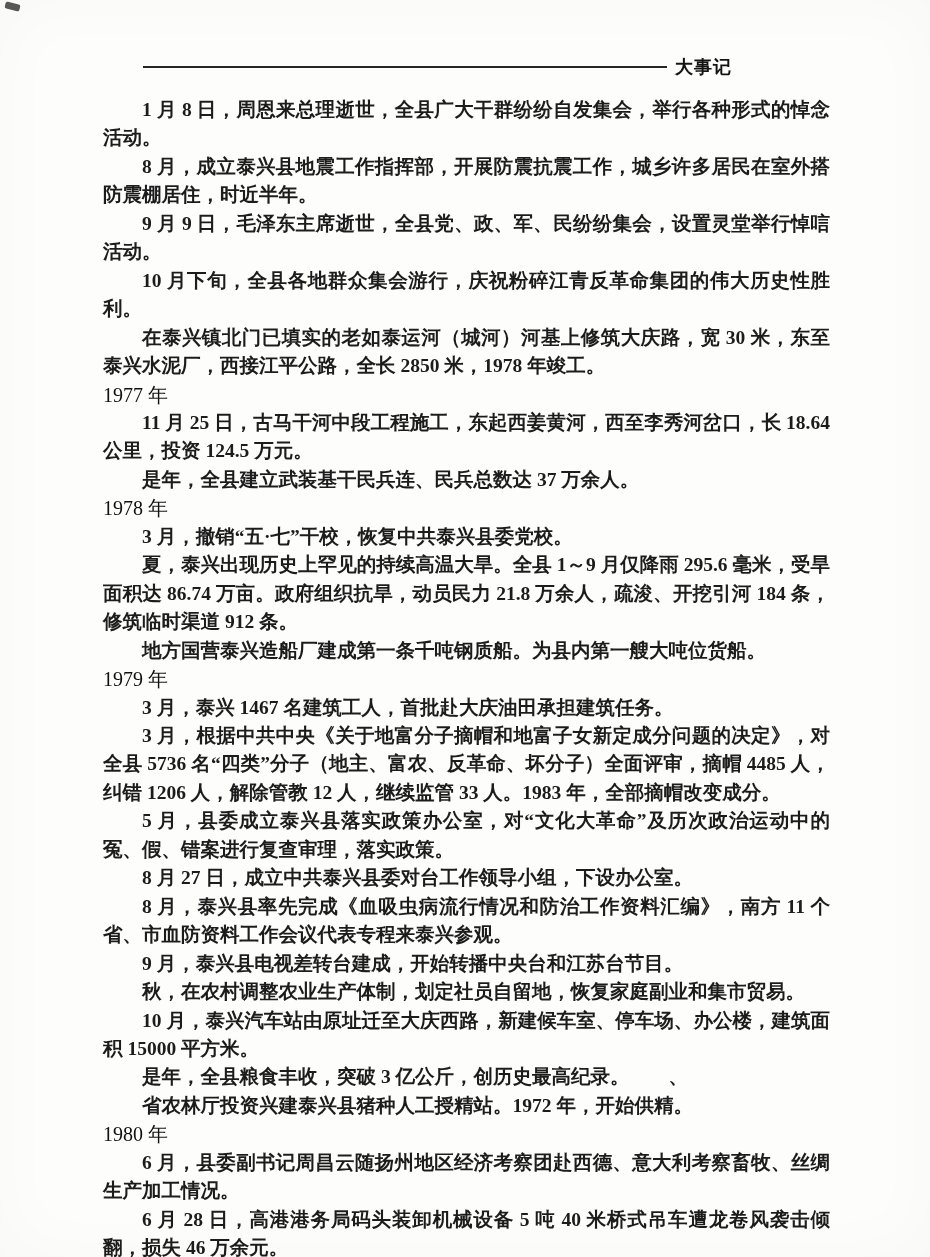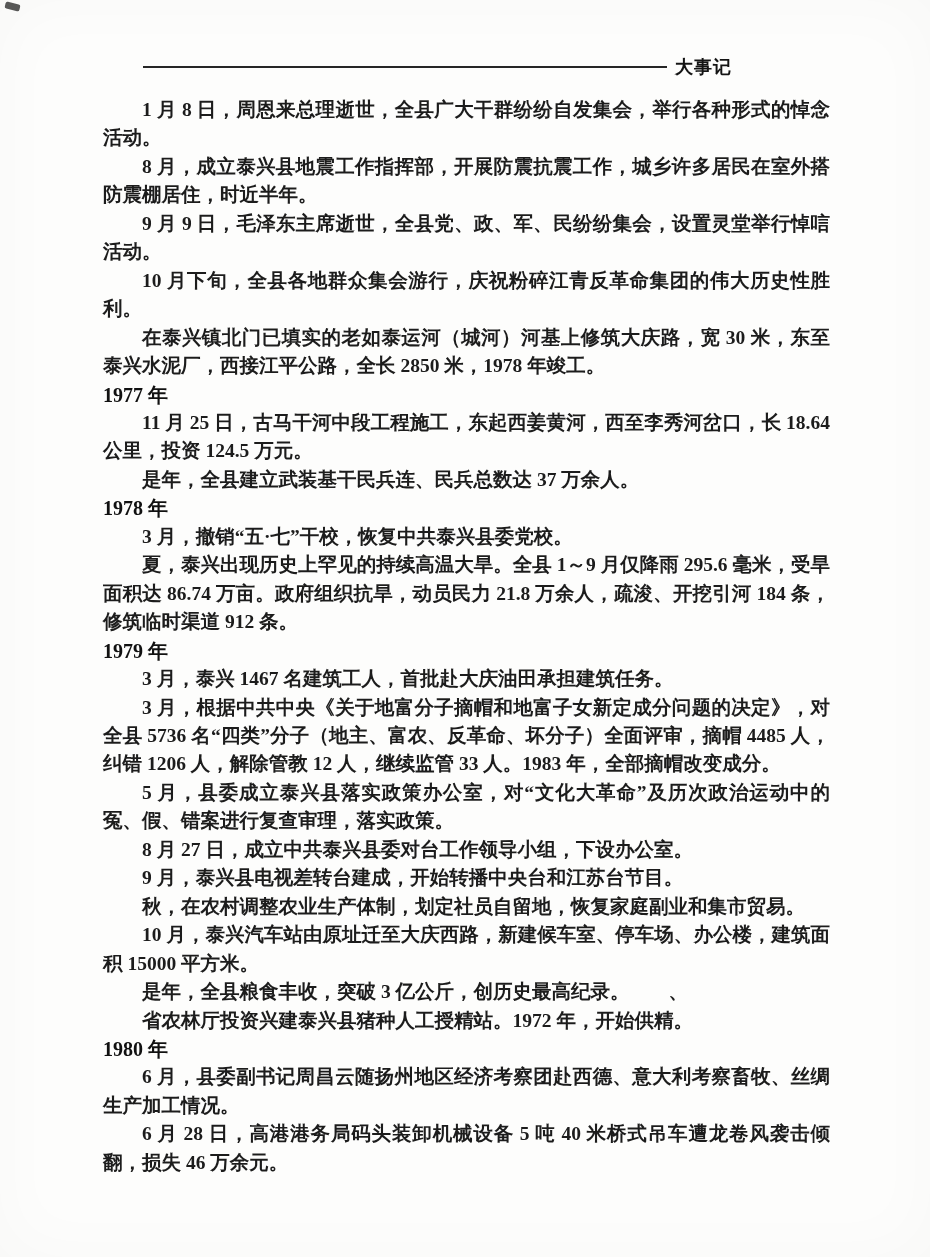--- a/index.html
+++ b/index.html
@@ -51,21 +51,21 @@
   .page-body section { margin: 0; padding: 0; }
   p.event {
     margin: 0; padding: 0;
     text-indent: 2em;
     color: #1c1c1c;
     font-weight: bold;
   }
   h2.year {
     margin: 0; padding: 0;
     font-size: 20px;
-    font-weight: 700;
+    font-weight: 400;
     line-height: 28.45px;
     text-indent: 0;
     color: #111111;
   }
 </style>
 </head>
 <body>
 
 <div class="page">
 
@@ -89,28 +89,30 @@
     <section>
       <h2 class="year">1977 年</h2>
       <p class="event">11 月 25 日，古马干河中段工程施工，东起西姜黄河，西至李秀河岔口，长 18.64 公里，投资 124.5 万元。</p>
       <p class="event">是年，全县建立武装基干民兵连、民兵总数达 37 万余人。</p>
     </section>
 
     <section>
       <h2 class="year">1978 年</h2>
       <p class="event">3 月，撤销“五·七”干校，恢复中共泰兴县委党校。</p>
       <p class="event">夏，泰兴出现历史上罕见的持续高温大旱。全县 1～9 月仅降雨 295.6 毫米，受旱面积达 86.74 万亩。政府组织抗旱，动员民力 21.8 万余人，疏浚、开挖引河 184 条，修筑临时渠道 912 条。</p>
+      <p class="event">地方国营泰兴造船厂建成第一条千吨钢质船。为县内第一艘大吨位货船。</p>
     </section>
 
     <section>
       <h2 class="year">1979 年</h2>
       <p class="event">3 月，泰兴 1467 名建筑工人，首批赴大庆油田承担建筑任务。</p>
       <p class="event">3 月，根据中共中央《关于地富分子摘帽和地富子女新定成分问题的决定》，对全县 5736 名“四类”分子（地主、富农、反革命、坏分子）全面评审，摘帽 4485 人，纠错 1206 人，解除管教 12 人，继续监管 33 人。1983 年，全部摘帽改变成分。</p>
       <p class="event">5 月，县委成立泰兴县落实政策办公室，对“文化大革命”及历次政治运动中的冤、假、错案进行复查审理，落实政策。</p>
       <p class="event">8 月 27 日，成立中共泰兴县委对台工作领导小组，下设办公室。</p>
+      <p class="event">8 月，泰兴县率先完成《血吸虫病流行情况和防治工作资料汇编》，南方 11 个省、市血防资料工作会议代表专程来泰兴参观。</p>
       <p class="event">9 月，泰兴县电视差转台建成，开始转播中央台和江苏台节目。</p>
       <p class="event">秋，在农村调整农业生产体制，划定社员自留地，恢复家庭副业和集市贸易。</p>
       <p class="event">10 月，泰兴汽车站由原址迁至大庆西路，新建候车室、停车场、办公楼，建筑面积 15000 平方米。</p>
       <p class="event">是年，全县粮食丰收，突破 3 亿公斤，创历史最高纪录。　　、</p>
       <p class="event">省农林厅投资兴建泰兴县猪种人工授精站。1972 年，开始供精。</p>
     </section>
 
     <section>
       <h2 class="year">1980 年</h2>
       <p class="event">6 月，县委副书记周昌云随扬州地区经济考察团赴西德、意大利考察畜牧、丝绸生产加工情况。</p>

